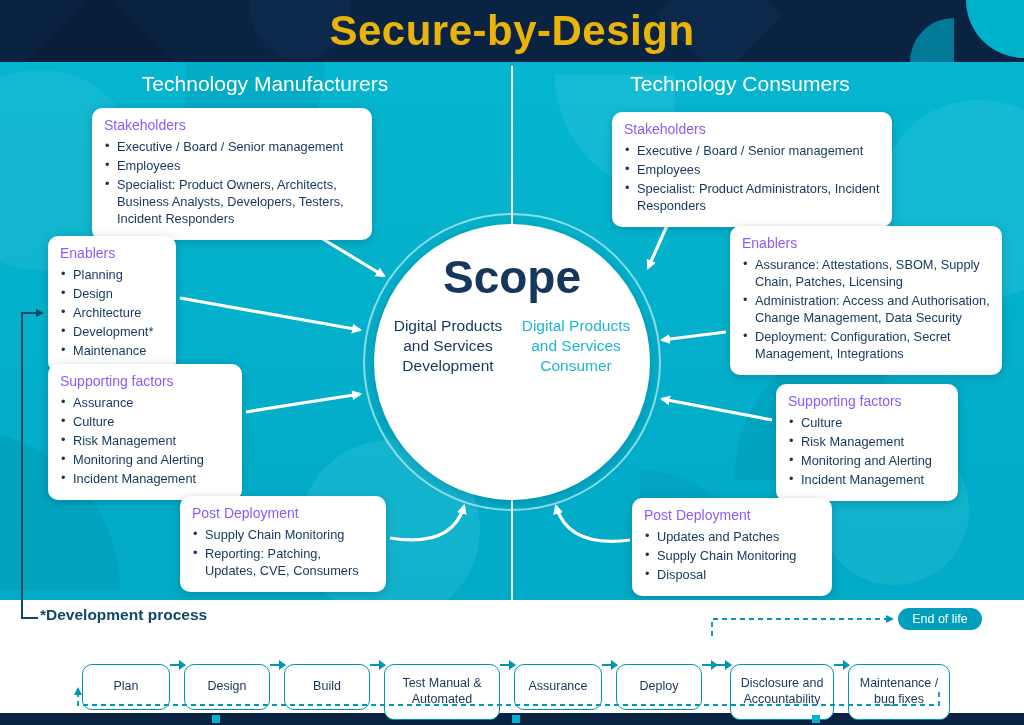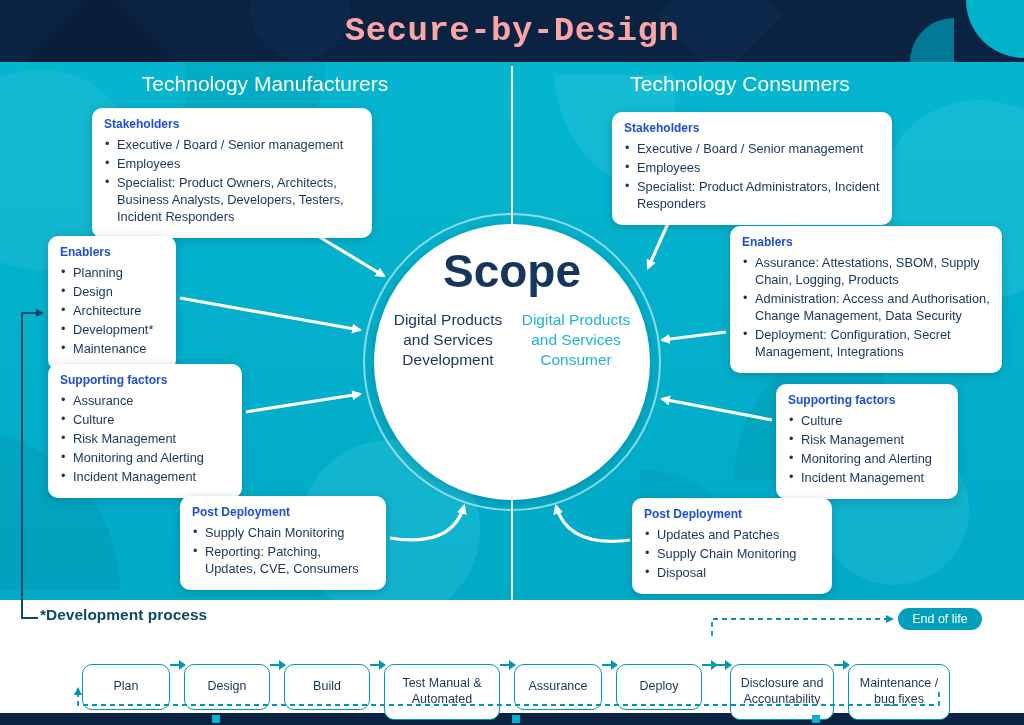--- a/index.html
+++ b/index.html
@@ -4,21 +4,21 @@
 <style>
   html,body { margin:0; padding:0; background:#e8eef1; }
   .stage {
     position:relative; width:1024px; height:725px; margin:0 auto;
     overflow:hidden; background:linear-gradient(180deg,#06b7d0 0%,#00a7c4 100%);
     font-family:"Liberation Sans", sans-serif;
   }
   
   .top-band { position:absolute; top:0; left:0; width:100%; height:62px;
     background:#0a2342; z-index:5; display:flex; align-items:center; justify-content:center; overflow:hidden; }
-  .top-band .title { color:#fca5a5; font-size:34px; font-weight:bold; letter-spacing:.5px; z-index:2;font-family:Liberation Mono, monospace; }
+  .top-band .title { color:#eab308; font-size:42px; font-weight:bold; letter-spacing:.5px; z-index:2; }
   .hdeco1 { position:absolute; right:0; top:0; width:58px; height:58px; background:#00b9d2; border-radius:0 0 0 58px; opacity:.95; }
   .hdeco2 { position:absolute; right:70px; top:18px; width:44px; height:44px; background:#0090ad; border-radius:44px 0 0 0; opacity:.8; }
   .hdeco3 { position:absolute; left:40px; top:10px; width:120px; height:120px; background:#081d37; transform:rotate(45deg); opacity:.7; }
   .hdeco4 { position:absolute; left:250px; top:-40px; width:100px; height:100px; background:#0d2c52; border-radius:50%; opacity:.6; }
   .hdeco5 { position:absolute; right:260px; top:-30px; width:90px; height:90px; background:#0d2c52; transform:rotate(45deg); opacity:.6; }
   
   .process-band { position:absolute; top:600px; left:0; width:100%; height:113px; background:#fff; z-index:5; }
   .bottom-band { position:absolute; bottom:0; left:0; width:100%; height:12px; background:#0a2342; z-index:5; }
   .bb-sq { position:absolute; bottom:2px; width:8px; height:8px; background:#00b3cc; z-index:6; }
   
@@ -34,40 +34,40 @@
   .s9 { left:640px; top:470px; width:120px; height:120px; background:rgba(0,135,160,.18); border-radius:0 120px 0 0; }
   
   .divider { position:absolute; left:511px; top:66px; width:2px; height:534px; background:rgba(255,255,255,.95); z-index:2; }
   
   .col-heading { position:absolute; top:72px; width:400px; text-align:center; color:#fff;
     font-size:21px; font-weight:500; z-index:4; }
   .ch-left { left:65px; } .ch-right { left:540px; }
   
   .card { position:absolute; background:#fff; border-radius:10px; z-index:4;
     box-shadow:0 2px 8px rgba(0,50,70,.25); padding:9px 12px 11px; box-sizing:border-box; }
-  .card h3 { margin:0 0 5px; font-size:12px; color:#1d4ed8; font-weight:bold; }
+  .card h3 { margin:0 0 5px; font-size:14px; color:#8b5cf6; font-weight:normal; }
   .card ul { margin:0; padding:0; list-style:none; }
   .card li { position:relative; padding-left:13px; font-size:12.8px; line-height:1.33;
     color:#16365c; margin:2px 0; }
   .card li::before { content:"\2022"; position:absolute; left:1px; top:-1px; color:#16365c; }
   .c-stak-l { left:92px;  top:108px; width:280px; }
   .c-enab-l { left:48px;  top:236px; width:128px; }
   .c-supp-l { left:48px;  top:364px; width:194px; }
   .c-post-l { left:180px; top:496px; width:206px; }
   .c-stak-r { left:612px; top:112px; width:280px; }
   .c-enab-r { left:730px; top:226px; width:272px; }
   .c-supp-r { left:776px; top:384px; width:182px; }
   .c-post-r { left:632px; top:498px; width:200px; }
   
   .scope-circle { position:absolute; left:374px; top:224px; width:276px; height:276px;
     border-radius:50%; background:#fff; z-index:4; box-shadow:0 2px 12px rgba(0,50,70,.25);
     display:flex; flex-direction:column; align-items:center; }
   .scope-circle::after { content:""; position:absolute; inset:-11px; border-radius:50%;
     border:2px solid rgba(255,255,255,.55); pointer-events:none; }
-  .scope-title { font-size:46px; font-weight:bold; color:#16365c; margin-top:20px; }
+  .scope-title { font-size:46px; font-weight:bold; color:#16365c; margin-top:26px; }
   .scope-labels { display:flex; gap:16px; margin-top:12px; }
   .scope-col { width:112px; text-align:center; font-size:15.5px; line-height:1.3; font-weight:500; }
   .scope-dev  { color:#16365c; }
   .scope-cons { color:#1fb5d2; }
   
   .arrow-layer   { position:absolute; inset:0; z-index:3; pointer-events:none; }
   .process-layer { position:absolute; inset:0; z-index:7; pointer-events:none; }
   
   .process-label { position:absolute; left:40px; top:606px; font-size:15.5px; font-weight:bold;
     color:#0e4a66; z-index:6; }
@@ -170,21 +170,21 @@
     <h3>Stakeholders</h3>
     <ul>
         <li>Executive / Board / Senior management</li>
         <li>Employees</li>
         <li>Specialist: Product Administrators, Incident Responders</li>
       </ul>
   </div>
   <div class="card c-enab-r">
     <h3>Enablers</h3>
     <ul>
-        <li>Assurance: Attestations, SBOM, Supply Chain, Logging, Products</li>
+        <li>Assurance: Attestations, SBOM, Supply Chain, Patches, Licensing</li>
         <li>Administration: Access and Authorisation, Change Management, Data Security</li>
         <li>Deployment: Configuration, Secret Management, Integrations</li>
       </ul>
   </div>
   <div class="card c-supp-r">
     <h3>Supporting factors</h3>
     <ul>
         <li>Culture</li>
         <li>Risk Management</li>
         <li>Monitoring and Alerting</li>

